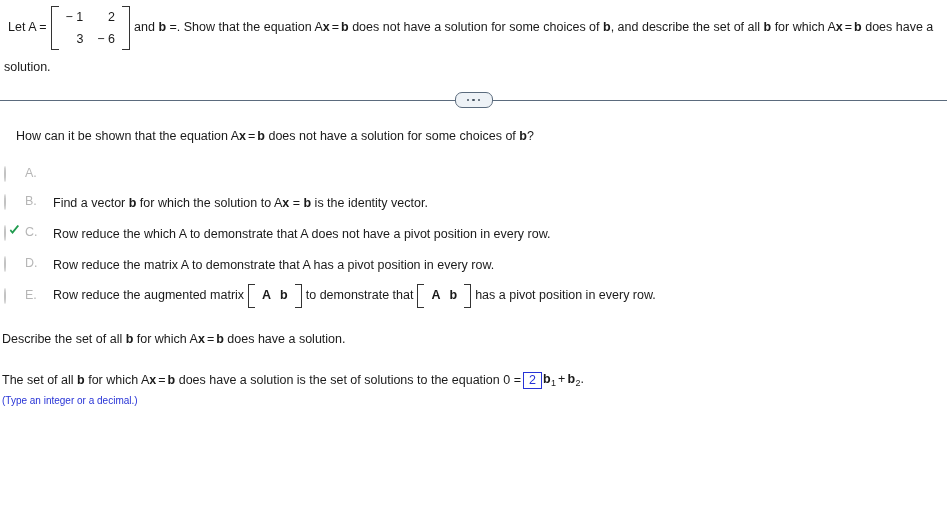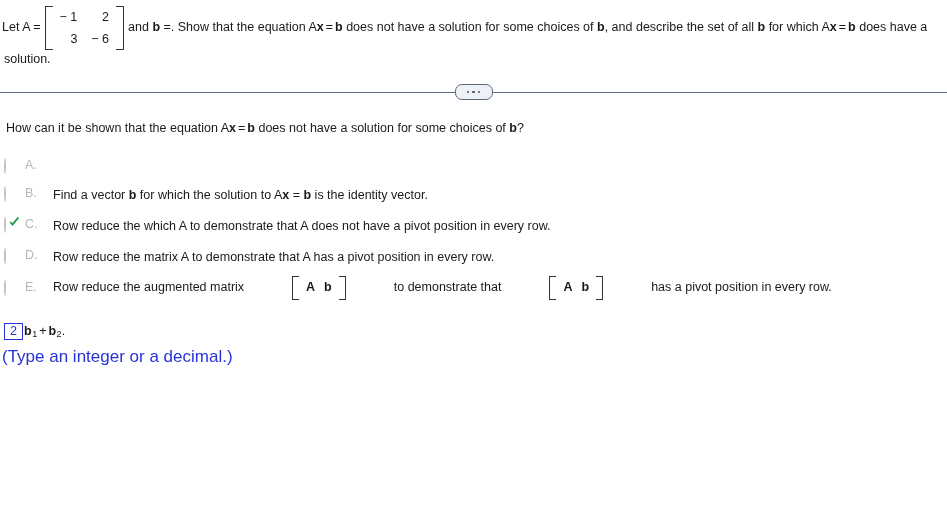--- a/index.html
+++ b/index.html
@@ -78,23 +78,25 @@
 
   
   .problem {
     padding: 6px 0 0 2px;
     line-height: 1.55;
   }
   .problem-line {
     display: flex;
     align-items: center;
     flex-wrap: wrap;
+    margin-left: 6px;
   }
   .problem-tail {
     padding-left: 2px;
+    margin-top: 8px;
   }
 
   
   .divider-wrap {
     position: relative;
     height: 1px;
     margin: 22px 0 0 0;
     background: #5b6b7d;
   }
   .ellipsis-pill {
@@ -117,21 +119,21 @@
     width: 2.5px;
     height: 2.5px;
     background: #44525f;
     border-radius: 50%;
     display: block;
   }
 
   
   .question {
     margin-top: 26px;
-    padding-left: 6px;
+    padding-left: 16px;
     line-height: 1.5;
   }
 
   .choices { margin-top: 20px; }
 
   .choice {
     display: flex;
     align-items: flex-start;
     padding-left: 4px;
     margin-bottom: 11.5px;
@@ -176,21 +178,20 @@
   .choice-text {
     margin-left: 4px;
     line-height: 1.5;
     margin-top: 1px;
   }
   .choice-text.has-matrix {
     display: flex;
     align-items: center;
     flex-wrap: wrap;
     margin-top: -3px;
-    gap: 44px;
   }
 
   
   .describe {
     margin-top: 22px;
     padding-left: 2px;
     line-height: 1.5;
   }
   .answer-line {
     margin-top: 22px;
@@ -210,21 +211,21 @@
     padding: 0 2px;
     margin: 0 1px 0 2px;
     font-size: 12.5px;
     line-height: 15px;
     cursor: text;
   }
   .hint {
     margin-top: 5px;
     padding-left: 2px;
     color: #2733d6;
-    font-size: 17px;
+    font-size: 10px;
   }
 </style>
 </head>
 <body>
 
 <div class="page">
 
   <div class="problem">
     <div class="problem-line">
       <span>Let A =</span>
@@ -324,21 +325,23 @@
             <span class="mvar">b</span>
           </span>
           <span class="bracket right"></span>
         </span>
         <span>has a pivot position in every row.</span>
       </span>
     </div>
 
   </div>
 
+  <div class="describe"><span>Describe the set of all </span><span class="mvar">b</span><span> for which A</span><span class="mvar">x</span><span class="op">=</span><span class="mvar">b</span><span> does have a solution.</span></div>
 
   <div class="answer-line">
+    <span><span>The set of all </span><span class="mvar">b</span><span> for which A</span><span class="mvar">x</span><span class="op">=</span><span class="mvar">b</span><span> does have a solution is the set of solutions to the equation 0 =</span></span>
     <span class="answer-box">2</span>
     <span><span class="mvar">b</span><span class="sub">1</span><span class="op">+</span><span class="mvar">b</span><span class="sub">2</span><span>.</span></span>
   </div>
 
   <div class="hint">(Type an integer or a decimal.)</div>
 
 </div>
 
 </body></html>

